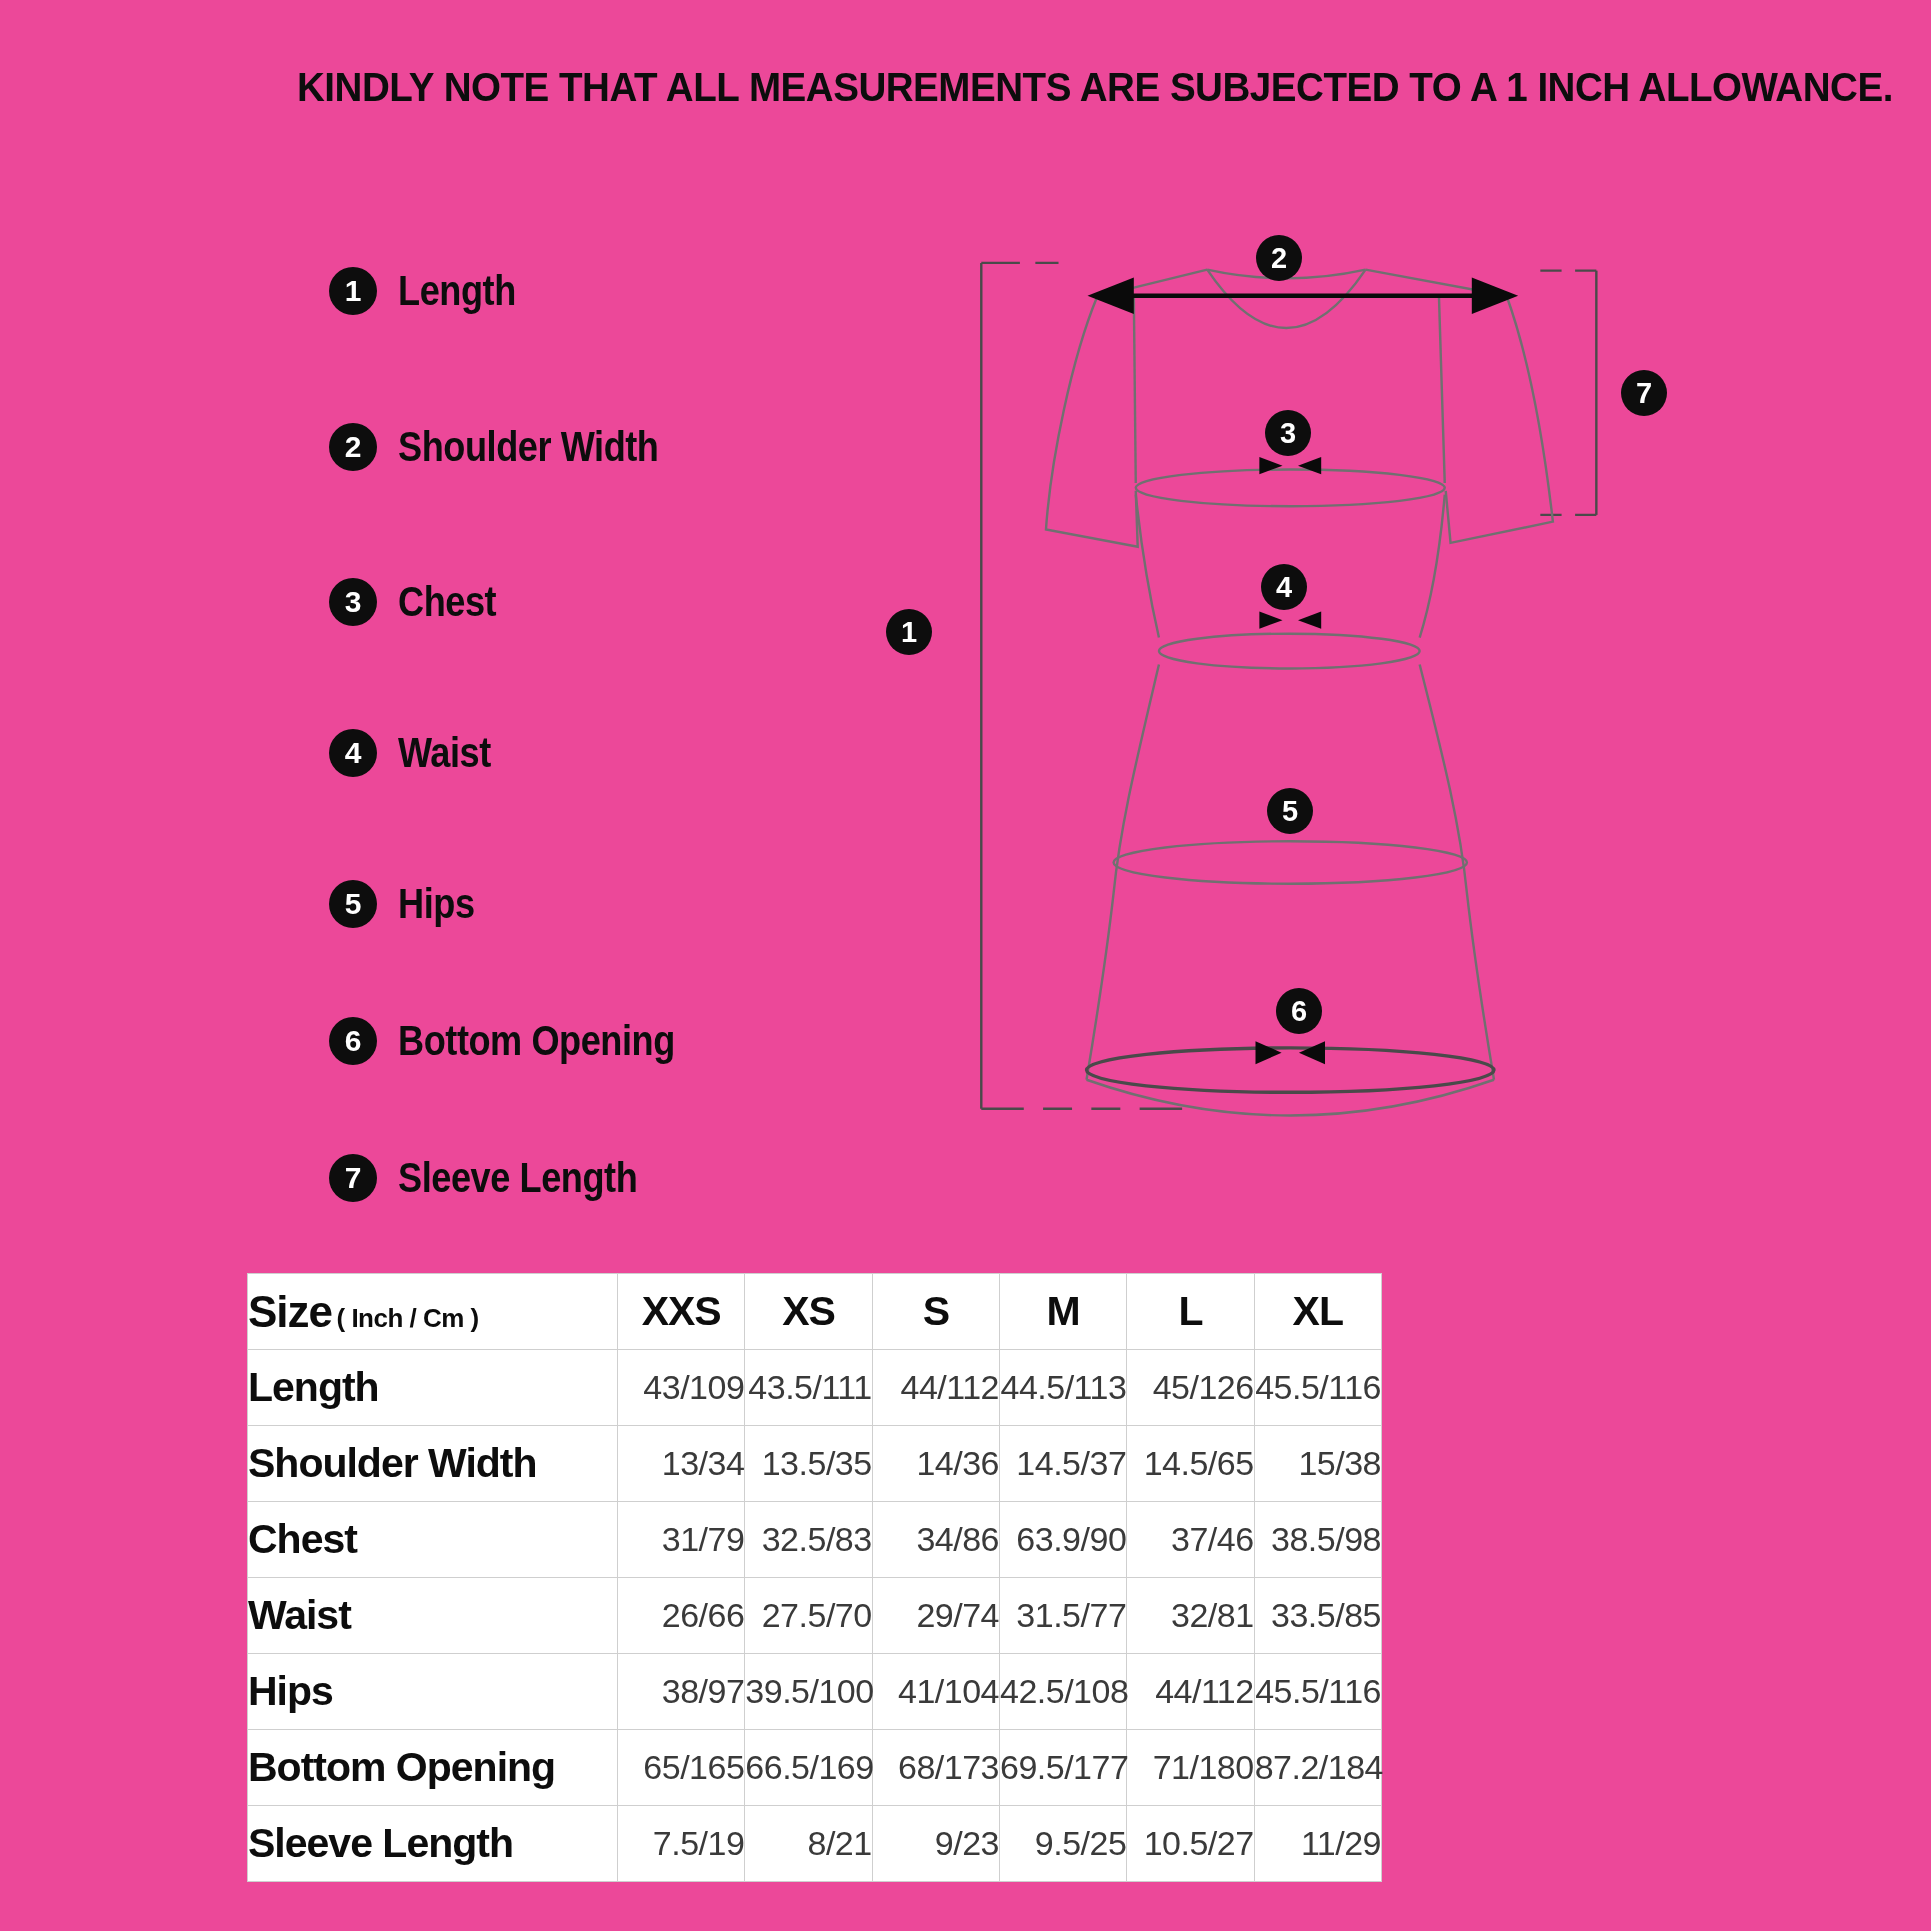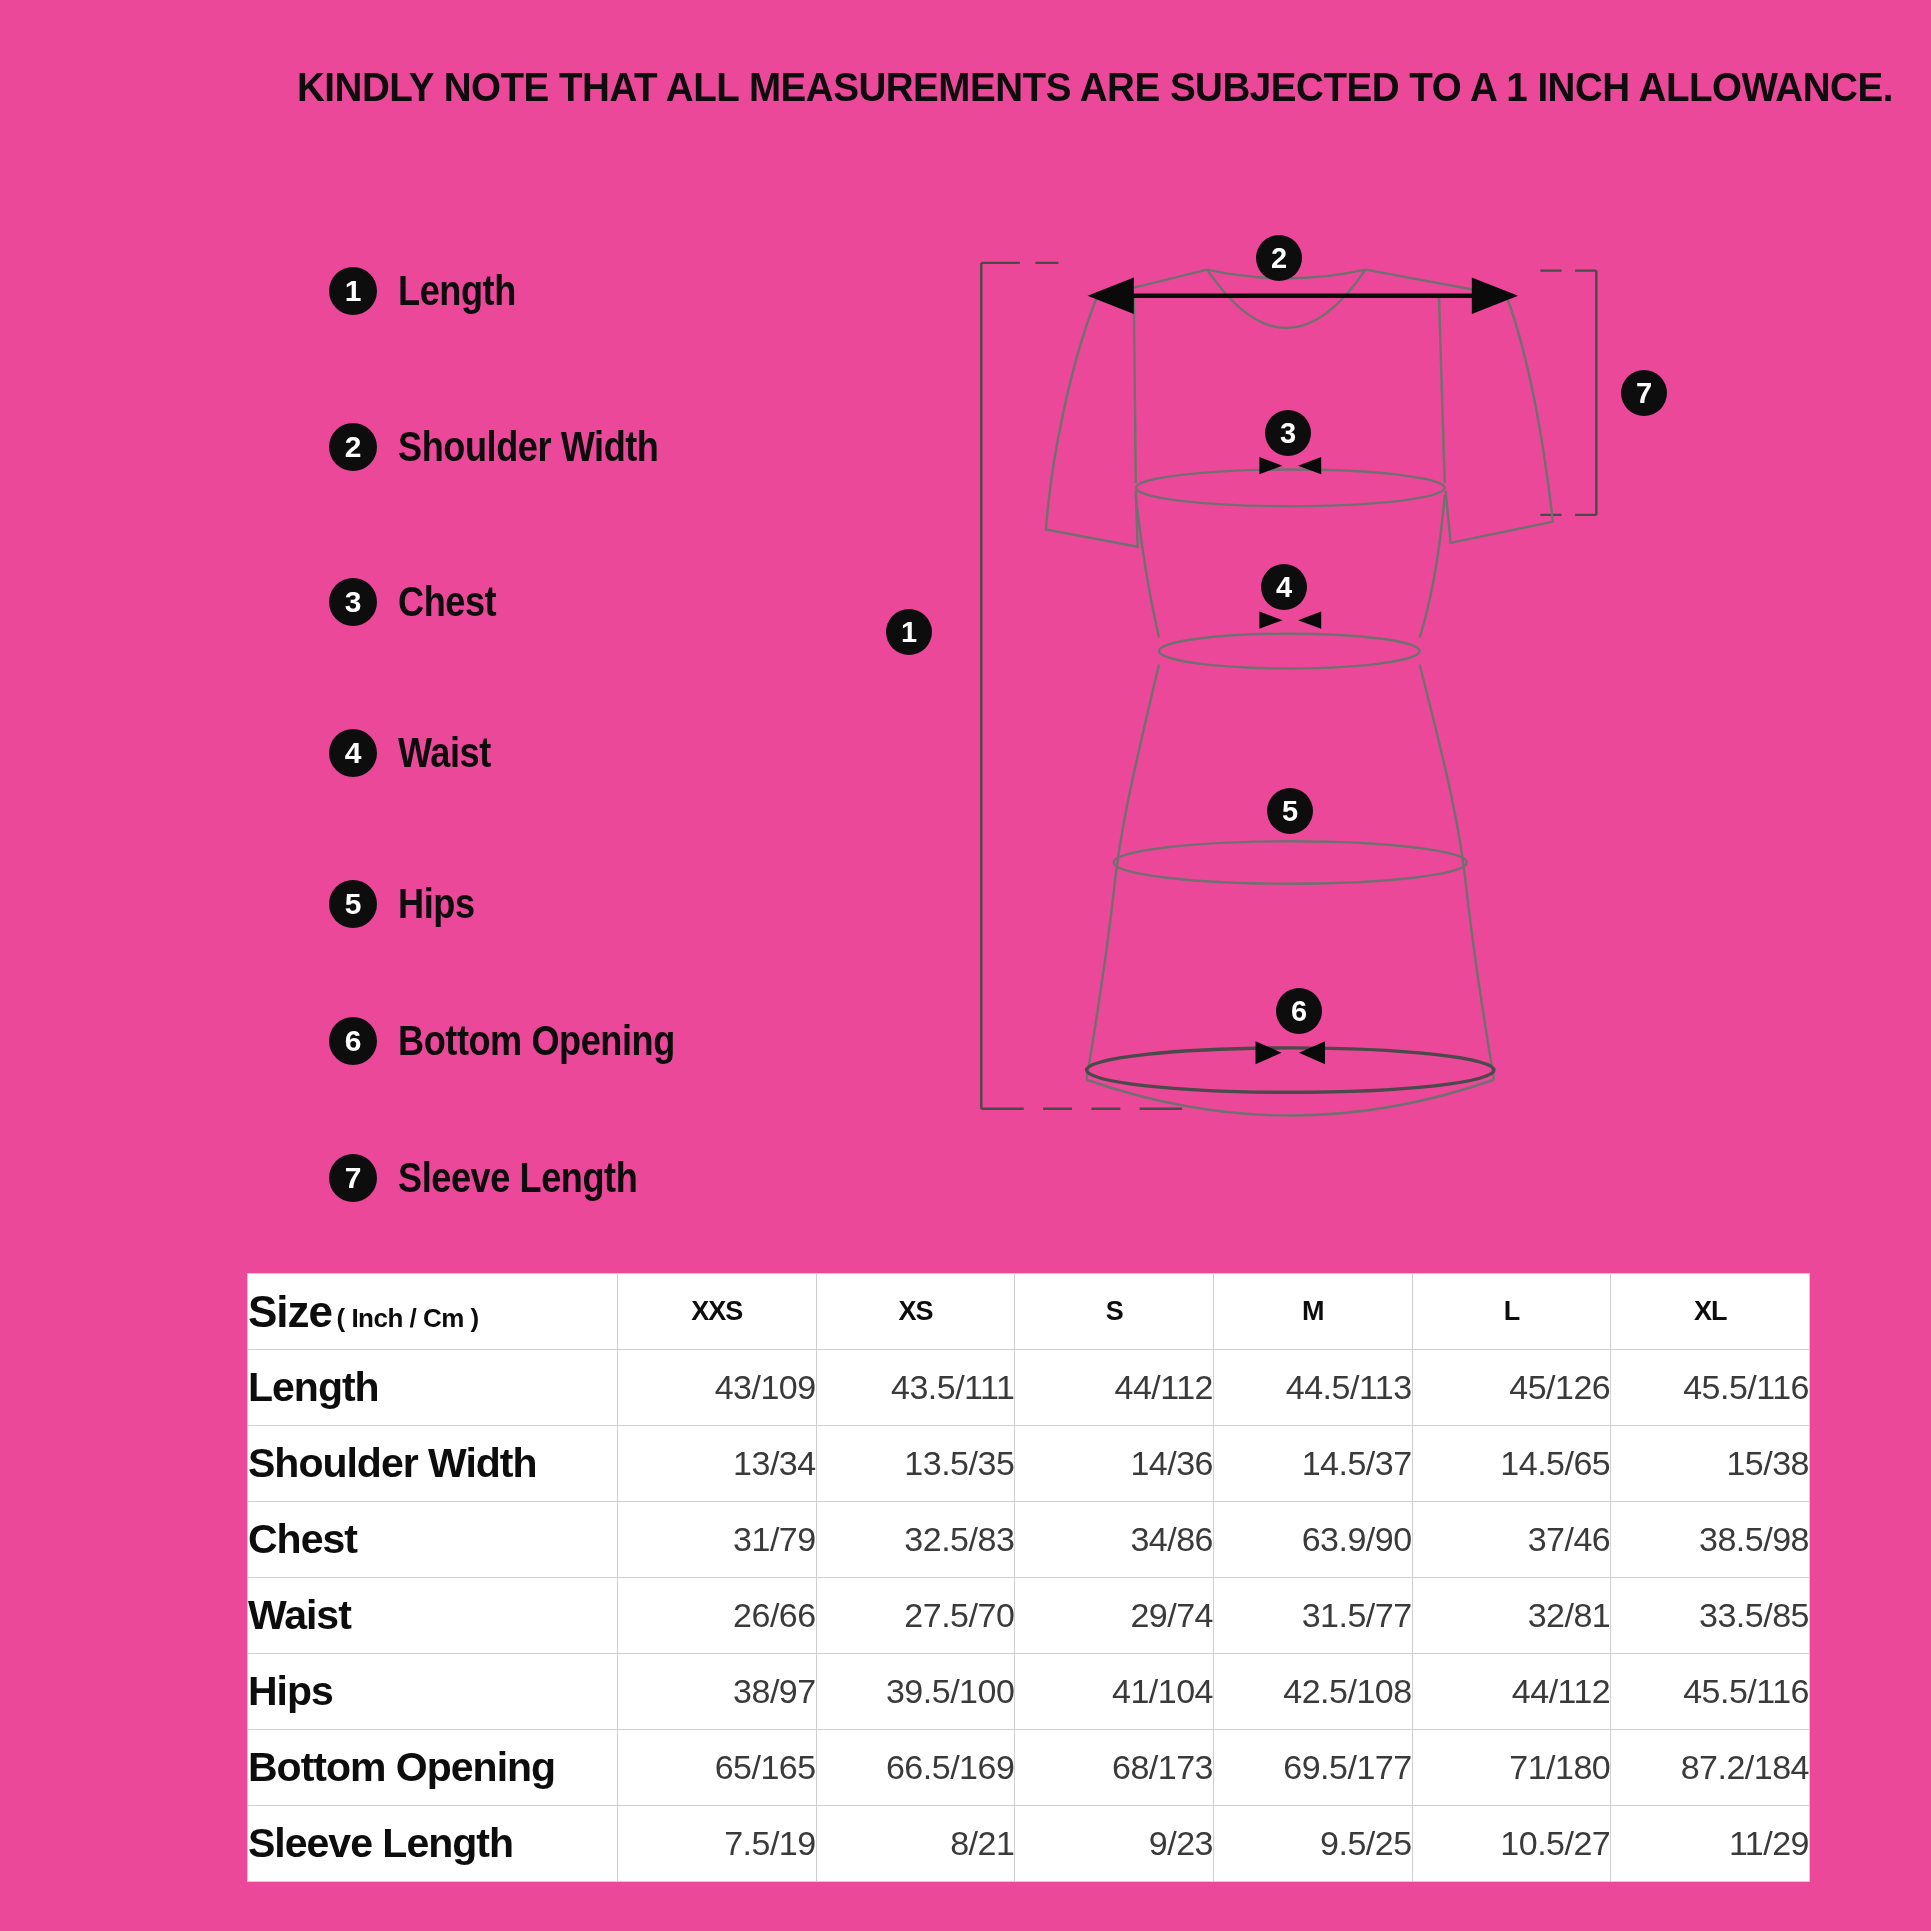--- a/index.html
+++ b/index.html
@@ -28,31 +28,31 @@
   }
   
   .diagram-svg{position:absolute;left:821px;top:174px;width:869px;height:985px;}
   .dbadge{
     position:absolute;width:46px;height:46px;border-radius:50%;background:#0d0d0d;color:#ffffff;
     display:flex;align-items:center;justify-content:center;
     font-size:29px;font-weight:700;
   }
   
   .size-table{
-    position:absolute;left:247px;top:1273px;width:1563px;
+    position:absolute;left:247px;top:1273px;width:1135px;
     border-collapse:collapse;table-layout:fixed;background:#ffffff;
   }
   .size-table td,.size-table th{
     border:1.9px solid #cfcfcf;height:75px;vertical-align:middle;padding:0;
     font-family:"Liberation Sans",sans-serif;
   }
   .size-th{text-align:left;padding-left:21px;white-space:nowrap;}
   .size-word{font-size:44px;font-weight:700;letter-spacing:-1px;color:#0d0d0d;}
   .unit{font-size:26px;font-weight:700;letter-spacing:-0.5px;color:#0d0d0d;}
-  .col-h{text-align:center;font-size:27px;font-weight:700;letter-spacing:-1px;color:#0d0d0d;}
+  .col-h{text-align:center;font-size:41px;font-weight:700;letter-spacing:-1px;color:#0d0d0d;}
   .row-label{text-align:left;padding-left:21px;font-size:41px;font-weight:700;letter-spacing:-1px;color:#0d0d0d;white-space:nowrap;}
   .cell-value{text-align:right;font-size:34px;font-weight:400;letter-spacing:-0.5px;color:#3a3a3a;}
 </style>
 </head>
 <body>
 
 <div class="canvas">
 
   <div class="header-note">KINDLY NOTE THAT ALL MEASUREMENTS ARE SUBJECTED TO A 1 INCH ALLOWANCE.</div>
 

